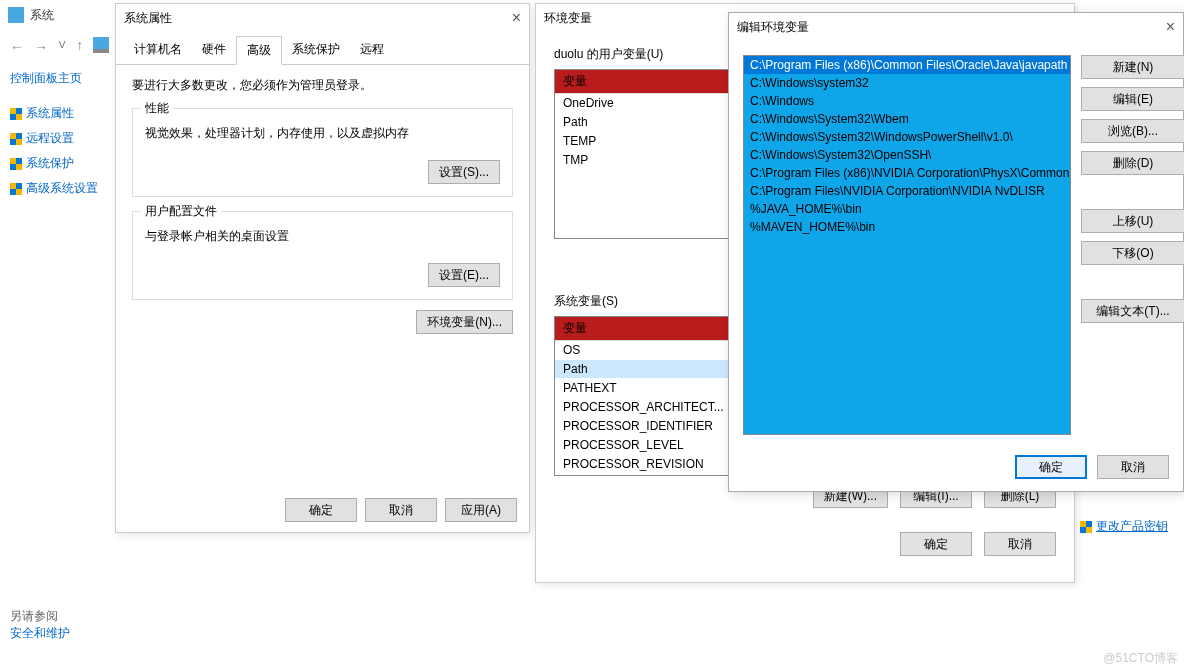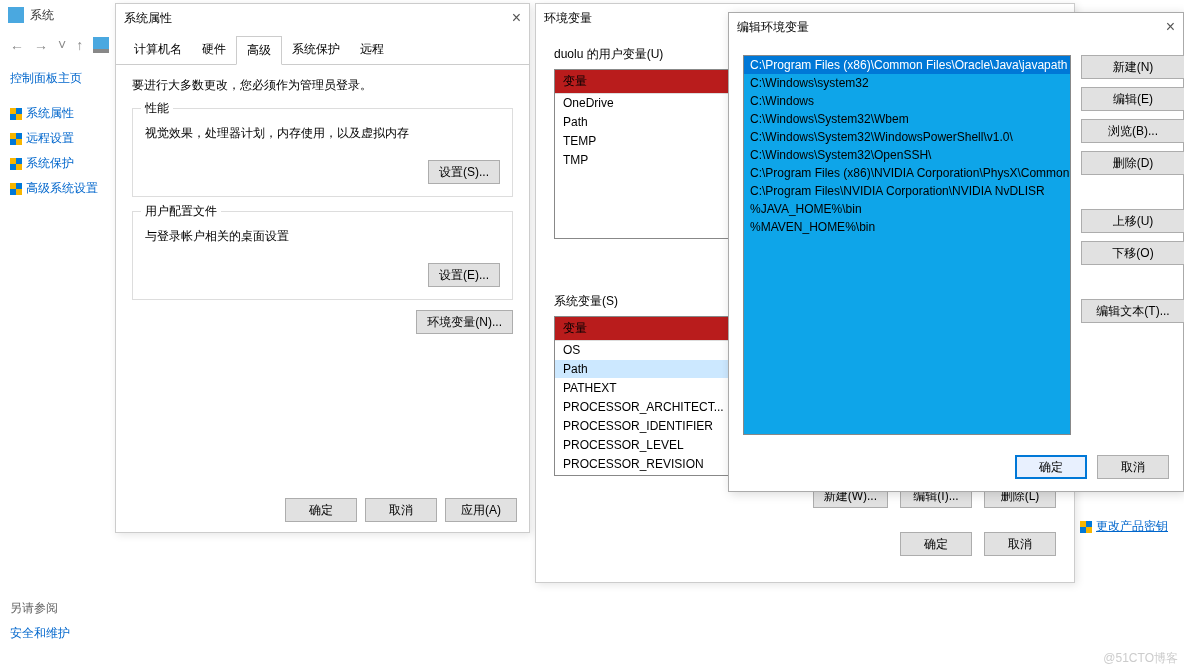--- a/index.html
+++ b/index.html
@@ -10,21 +10,21 @@
 .cp-titlebar { height: 30px; display: flex; align-items: center; padding: 0 8px; font-size: 12px; color: #333; }
 .cp-titlebar .icon-sys { width: 16px; height: 16px; background: #4aa8e0; margin-right: 6px; }
 .cp-nav { height: 30px; display: flex; align-items: center; padding: 0 10px; gap: 10px; color: #888; }
 .cp-nav .arrow { font-size: 14px; }
 .cp-nav .upicon { width: 16px; height: 16px; }
 .cp-sidebar { position: absolute; left: 0; top: 60px; width: 115px; padding: 10px; }
 .cp-sidebar a { display: flex; align-items: center; color: #0066cc; text-decoration: none; margin-bottom: 8px; font-size: 12px; gap: 4px; }
 .cp-link-plain { color: #0066cc; }
 .shield { width: 12px; height: 12px; display: inline-block; }
 .cp-bottom { position: absolute; left: 10px; bottom: 18px; color: #666; font-size: 12px; }
-.cp-bottom a { display: block; color: #0066cc; text-decoration: none; margin-top: 8px; }
+.cp-bottom a { display: block; color: #0066cc; text-decoration: none; }
 
 
 .sysprop { position: absolute; left: 115px; top: 3px; width: 415px; height: 530px; background: #fff; border: 1px solid #ccc; box-shadow: 2px 2px 8px rgba(0,0,0,0.1); }
 .dlg-title { height: 28px; display: flex; align-items: center; justify-content: space-between; padding: 0 8px; font-size: 12px; }
 .dlg-close { font-size: 16px; color: #555; cursor: pointer; }
 .tabs { display: flex; border-bottom: 1px solid #ccc; padding: 0 8px; margin-top: 4px; }
 .tab { padding: 5px 10px; font-size: 12px; cursor: pointer; }
 .tab.active { border: 1px solid #ccc; border-bottom: 1px solid #fff; margin-bottom: -1px; background: #fff; }
 .sysprop-body { padding: 12px 16px; }
 .group-box { border: 1px solid #ddd; padding: 10px 12px 12px 12px; margin-top: 14px; position: relative; }

